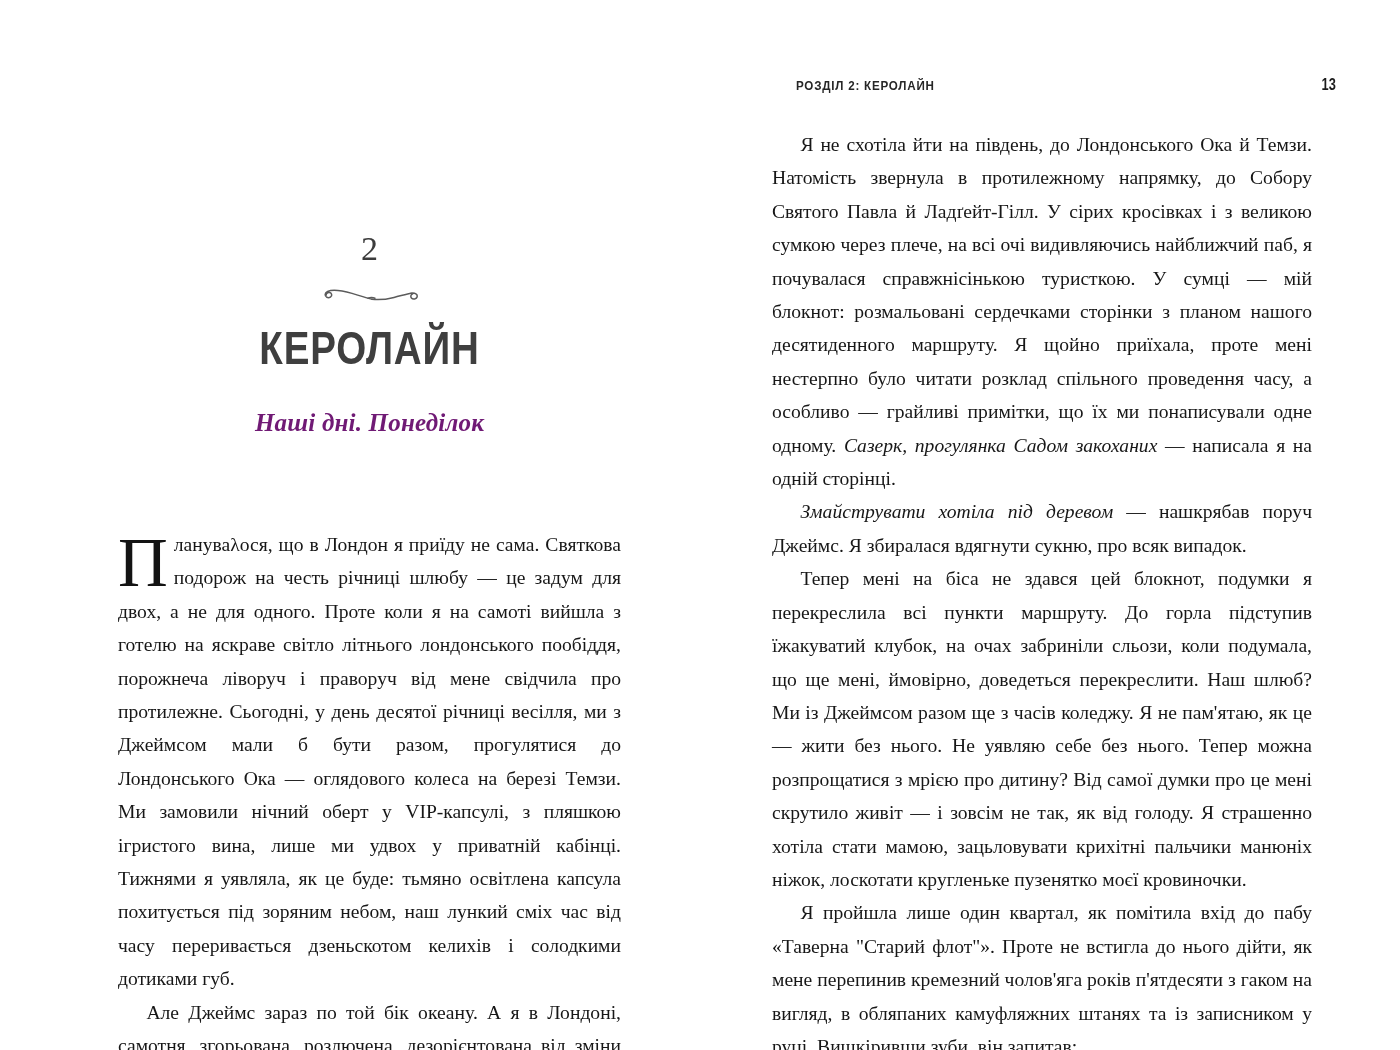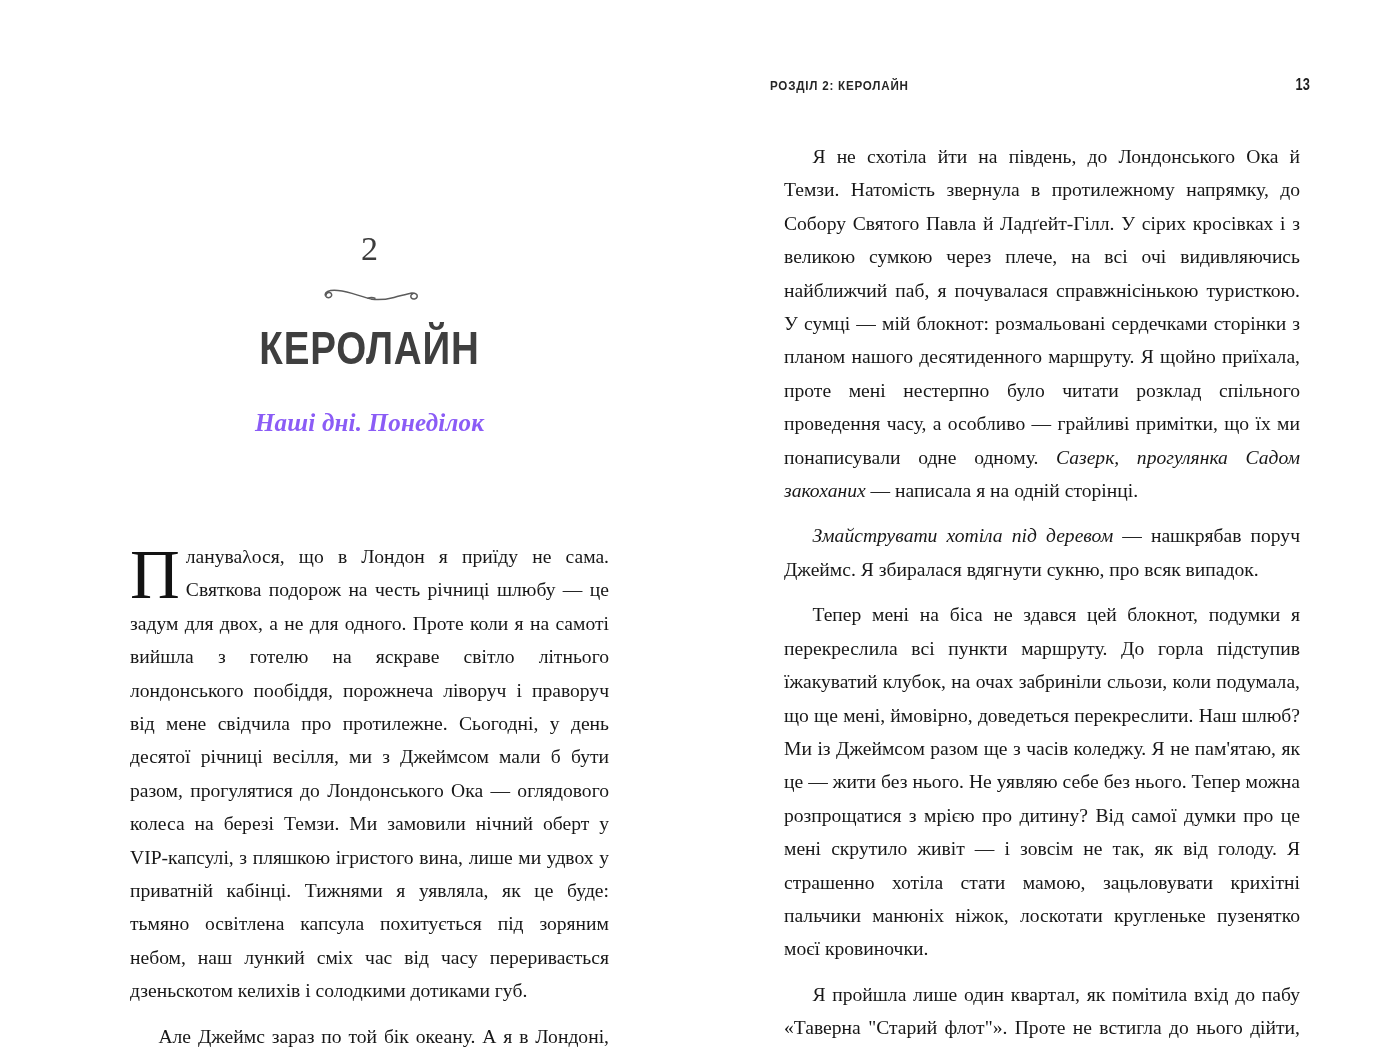--- a/index.html
+++ b/index.html
@@ -20,21 +20,21 @@
     width: 1400px;
     height: 1050px;
     background: #ffffff;
     box-sizing: border-box;
   }
 
   
   .running-head {
     position: absolute;
     top: 74px;
-    left: 770px;
+    left: 796px;
     width: 540px;
     height: 22px;
     display: flex;
     align-items: center;
     justify-content: space-between;
   }
   .running-head .rh-title {
     font-family: "Liberation Sans", "DejaVu Sans", sans-serif;
     font-weight: 700;
     font-size: 13.5px;
@@ -83,41 +83,41 @@
     color: #3f3f3f;
     line-height: 1;
     margin: 10px 0 0 0;
     transform: scaleX(0.82);
   }
   .chapter-subtitle {
     font-family: "Liberation Serif", "DejaVu Serif", serif;
     font-style: italic;
     font-weight: 700;
     font-size: 25px;
-    color: #8b5cf6;
+    color: #701a75;
     margin: 38px 0 0 0;
     letter-spacing: 0.2px;
   }
 
   
   .body-left {
     position: absolute;
     top: 528px;
     left: 118px;
     width: 503px;
   }
   .body-right {
     position: absolute;
     top: 128px;
     left: 772px;
     width: 540px;
   }
 
   p.para {
-    margin: 12px;
+    margin: 0;
     font-size: 19.6px;
     line-height: 33.4px;
     text-align: justify;
     text-indent: 1.45em;
     color: #171717;
   }
 
   p.para.dropcap-para {
     text-indent: 0;
   }

